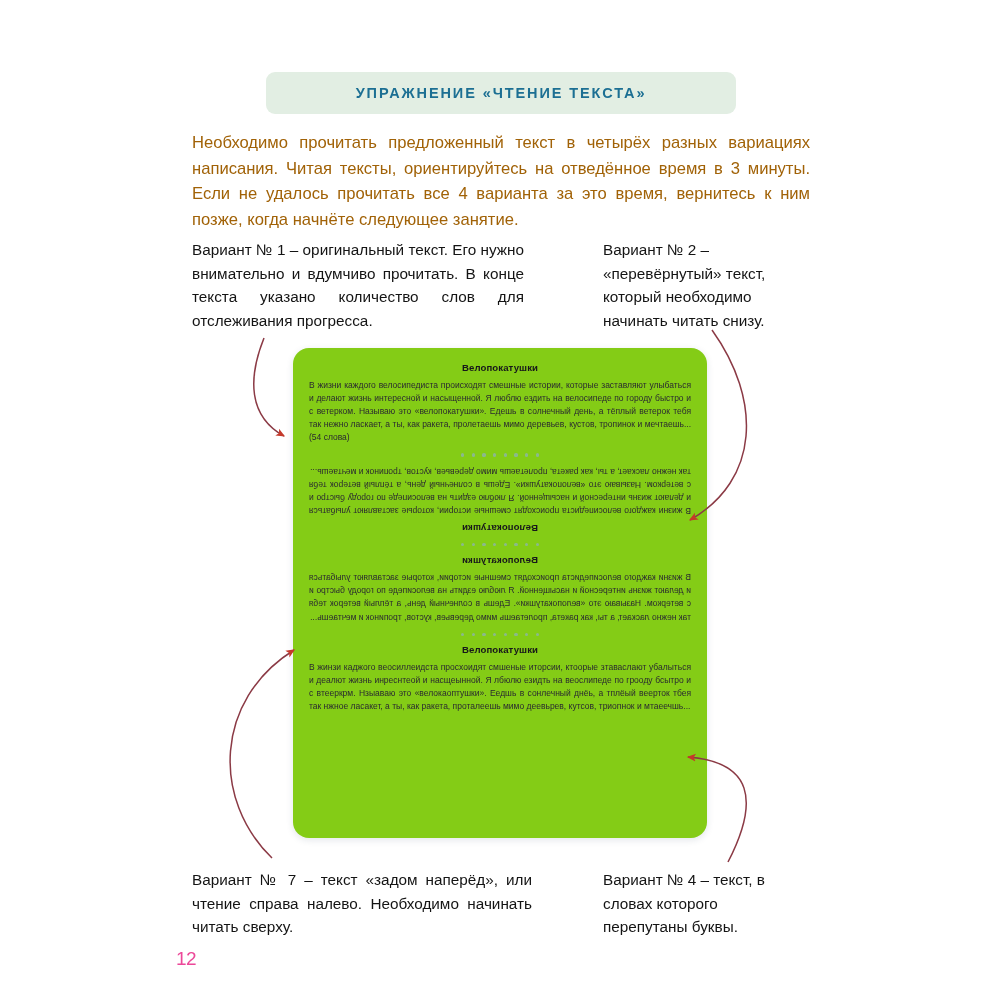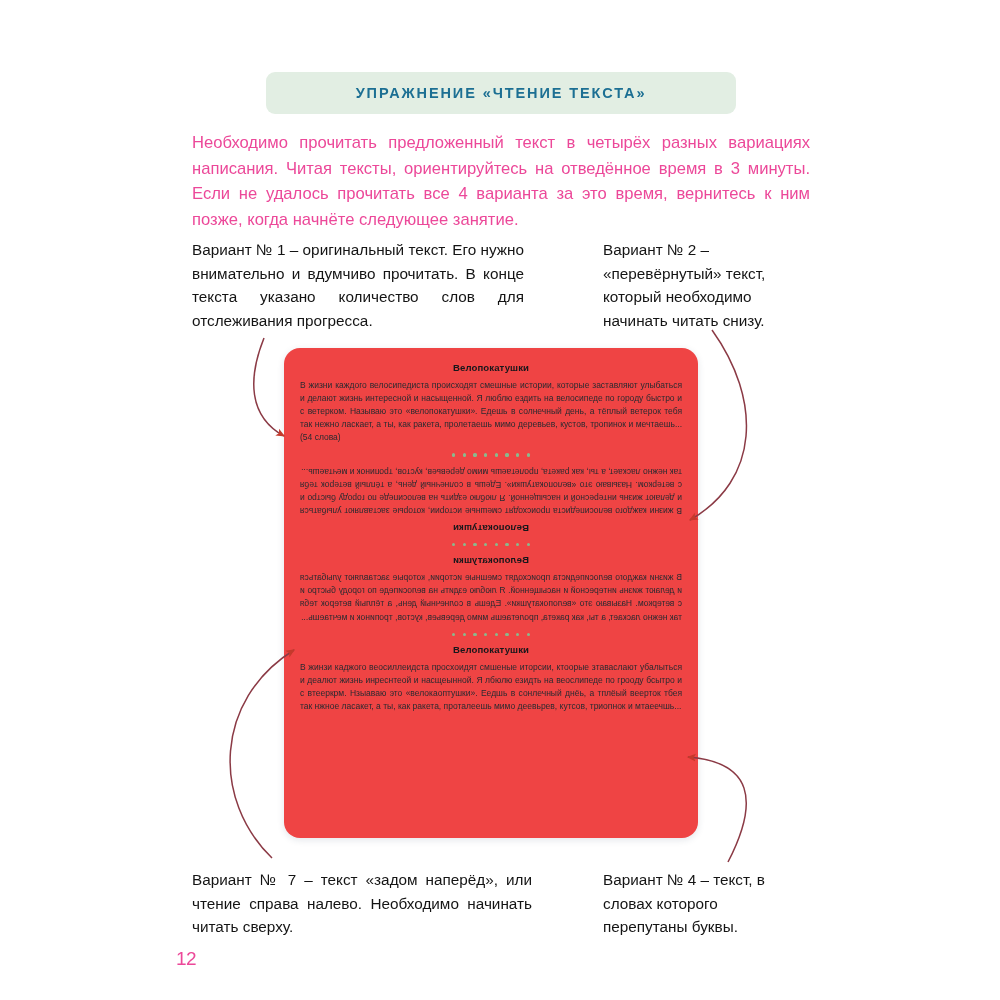--- a/index.html
+++ b/index.html
@@ -47,46 +47,46 @@
   
   .intro {
     position: absolute;
     left: 192px;
     top: 130px;
     width: 618px;
     font-size: 16.6px;
     line-height: 25.5px;
     text-align: justify;
     text-justify: inter-word;
-    color: #ec4899;
+    color: #a16207;
   }
 
   
   .caption {
     position: absolute;
     font-size: 15.3px;
     line-height: 23.5px;
     color: #141414;
   }
   .caption b { font-weight: normal; }
   .caption.just { text-align: justify; }
 
   #cap1 { left: 192px; top: 238px; width: 332px; }
   #cap2 { left: 603px; top: 238px; width: 210px; }
   #cap3 { left: 192px; top: 868px; width: 340px; }
   #cap4 { left: 603px; top: 868px; width: 185px; }
 
   
   .card {
     position: absolute;
-    left: 284px;
+    left: 293px;
     top: 348px;
     width: 414px;
     height: 490px;
-    background: #ef4444;
+    background: #84cc16;
     border-radius: 16px;
     box-shadow: 0 2px 7px rgba(40,60,90,0.13);
     overflow: hidden;
   }
   .card-inner {
     padding: 14px 16px 10px 16px;
     box-sizing: border-box;
     height: 100%;
   }
 

